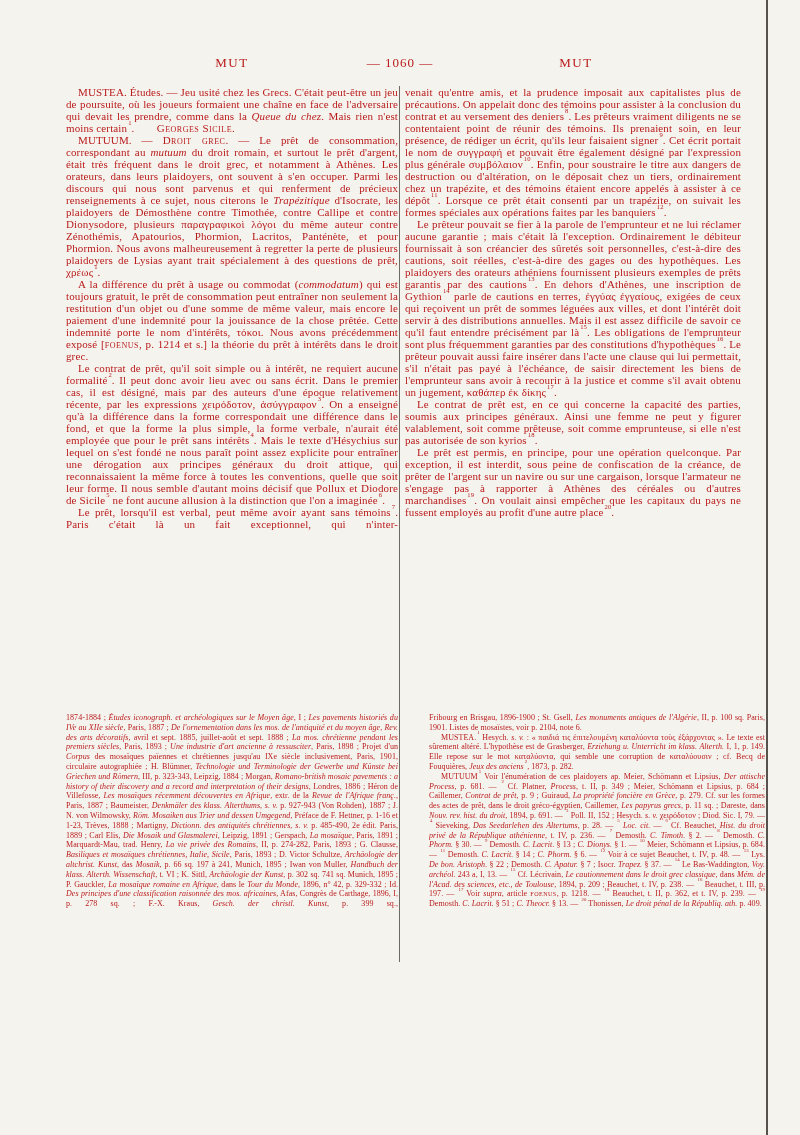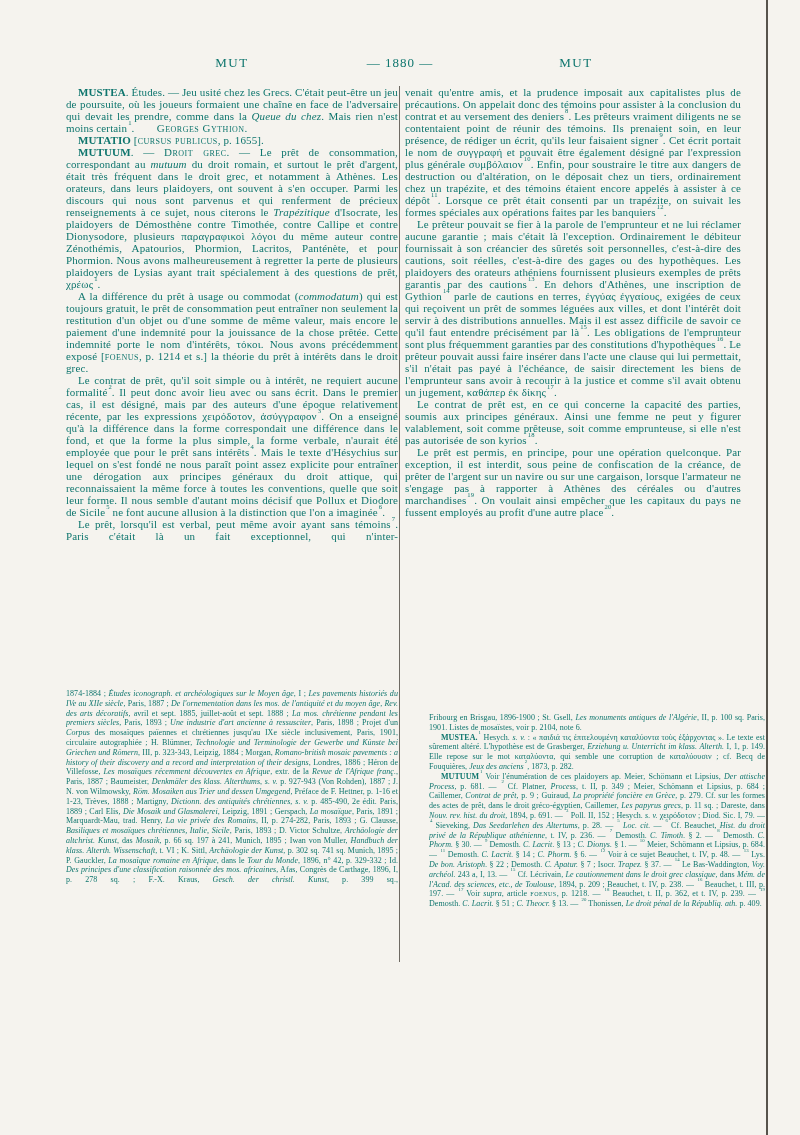--- a/index.html
+++ b/index.html
@@ -1,51 +1,50 @@
 <!DOCTYPE html>
 <html><head>
 <meta charset="utf-8">
 <style>
   html,body{margin:0;padding:0;background:#e9e7e2;}
   .page{position:relative;width:800px;height:1135px;background:#f5f3ee;overflow:hidden;
-        font-family:"Liberation Serif","DejaVu Serif",serif;color:#0f766e;}
+        font-family:"Liberation Serif","DejaVu Serif",serif;color:#b91c1c;}
   .edge-line{position:absolute;top:0;left:766px;width:2px;height:1135px;background:#57534c;}
   .header{position:absolute;top:55px;left:0;width:766px;height:20px;font-size:13px;}
   .header .h-left{position:absolute;left:232px;transform:translateX(-50%);letter-spacing:1.5px;}
   .header .h-center{position:absolute;left:400px;transform:translateX(-50%);letter-spacing:1px;}
   .header .h-right{position:absolute;left:576px;transform:translateX(-50%);letter-spacing:1.5px;}
   .divider{position:absolute;left:399px;top:86px;width:1px;height:876px;background:#6e6a63;}
   .col{position:absolute;text-align:justify;}
   .col p{margin:0;text-indent:12px;}
   .col p.noindent{text-indent:0;}
   .col p.cont{text-align-last:justify;}
   .main{font-size:11px;line-height:12px;letter-spacing:0.12px;}
   #col-left{left:66px;top:86px;width:332px;height:625px;overflow:hidden;}
   #col-right{left:405px;top:86px;width:336px;height:625px;overflow:hidden;}
   .fn{font-size:8px;line-height:9.8px;letter-spacing:0.05px;}
-  #fn-left{left:66px;top:689px;width:332px;height:258px;overflow:hidden;}
+  #fn-left{left:66px;top:713px;width:332px;height:258px;overflow:hidden;}
   #fn-right{left:429px;top:713px;width:336px;height:250px;overflow:hidden;}
-  .b{font-weight:bold;}
+  .b{font-weight:normal;}
   .i{font-style:italic;}
   .sc{font-variant:small-caps;letter-spacing:0.5px;}
   sup{font-size:0.6em;line-height:0;position:relative;top:-0.4em;margin-left:1px;}
 </style>
 </head>
 <body>
 
 <div class="page">
   <div class="header">
     <span class="h-left">MUT</span>
-    <span class="h-center">— 1880 —</span>
+    <span class="h-center">— 1060 —</span>
     <span class="h-right">MUT</span>
   </div>
   <div class="divider"></div>
   <div class="col main" id="col-left">
-      <p><span class="b">MUSTEA</span><span>. Études. — Jeu usité chez les Grecs. C'était peut-être un jeu de poursuite, où les joueurs formaient une chaîne en face de l'adversaire qui devait les prendre, comme dans la </span><span class="i">Queue du chez</span><span>. Mais rien n'est moins certain</span><sup>1</sup><span>.  </span><span class="sc">Georges Gythion.</span></p>
-      <p><span class="b">MUTATIO</span><span> [</span><span class="sc">cursus publicus</span><span>, p. 1655].</span></p>
+      <p><span class="b">MUSTEA</span><span>. Études. — Jeu usité chez les Grecs. C'était peut-être un jeu de poursuite, où les joueurs formaient une chaîne en face de l'adversaire qui devait les prendre, comme dans la </span><span class="i">Queue du chez</span><span>. Mais rien n'est moins certain</span><sup>1</sup><span>.  </span><span class="sc">Georges Sicile.</span></p>
       <p><span class="b">MUTUUM</span><span>. — </span><span class="sc">Droit grec</span><span>. — Le prêt de consommation, correspondant au </span><span class="i">mutuum</span><span> du droit romain, et surtout le prêt d'argent, était très fréquent dans le droit grec, et notamment à Athènes. Les orateurs, dans leurs plaidoyers, ont souvent à s'en occuper. Parmi les discours qui nous sont parvenus et qui renferment de précieux renseignements à ce sujet, nous citerons le </span><span class="i">Trapézitique</span><span> d'Isocrate, les plaidoyers de Démosthène contre Timothée, contre Callipe et contre Dionysodore, plusieurs παραγραφικοὶ λόγοι du même auteur contre Zénothémis, Apatourios, Phormion, Lacritos, Panténète, et pour Phormion. Nous avons malheureusement à regretter la perte de plusieurs plaidoyers de Lysias ayant trait spécialement à des questions de prêt, χρέως</span><sup>1</sup><span>.</span></p>
       <p><span>A la différence du prêt à usage ou commodat (</span><span class="i">commodatum</span><span>) qui est toujours gratuit, le prêt de consommation peut entraîner non seulement la restitution d'un objet ou d'une somme de même valeur, mais encore le paiement d'une indemnité pour la jouissance de la chose prêtée. Cette indemnité porte le nom d'intérêts, τόκοι. Nous avons précédemment exposé [</span><span class="sc">foenus</span><span>, p. 1214 et s.] la théorie du prêt à intérêts dans le droit grec.</span></p>
       <p><span>Le contrat de prêt, qu'il soit simple ou à intérêt, ne requiert aucune formalité</span><sup>2</sup><span>. Il peut donc avoir lieu avec ou sans écrit. Dans le premier cas, il est désigné, mais par des auteurs d'une époque relativement récente, par les expressions χειρόδοτον, ἀσύγγραφον</span><sup>3</sup><span>. On a enseigné qu'à la différence dans la forme correspondait une différence dans le fond, et que la forme la plus simple, la forme verbale, n'aurait été employée que pour le prêt sans intérêts</span><sup>4</sup><span>. Mais le texte d'Hésychius sur lequel on s'est fondé ne nous paraît point assez explicite pour entraîner une dérogation aux principes généraux du droit attique, qui reconnaissaient la même force à toutes les conventions, quelle que soit leur forme. Il nous semble d'autant moins décisif que Pollux et Diodore de Sicile</span><sup>5</sup><span> ne font aucune allusion à la distinction que l'on a imaginée</span><sup>6</sup><span>.</span></p>
       <p class="cont"><span>Le prêt, lorsqu'il est verbal, peut même avoir ayant sans témoins</span><sup>7</sup><span>. Paris c'était là un fait exceptionnel, qui n'inter-</span></p>
     </div>
   <div class="col main" id="col-right">
       <p class="noindent"><span>venait qu'entre amis, et la prudence imposait aux capitalistes plus de précautions. On appelait donc des témoins pour assister à la conclusion du contrat et au versement des deniers</span><sup>8</sup><span>. Les prêteurs vraiment diligents ne se contentaient point de réunir des témoins. Ils prenaient soin, en leur présence, de rédiger un écrit, qu'ils leur faisaient signer</span><sup>9</sup><span>. Cet écrit portait le nom de συγγραφή et pouvait être également désigné par l'expression plus générale συμβόλαιον</span><sup>10</sup><span>. Enfin, pour soustraire le titre aux dangers de destruction ou d'altération, on le déposait chez un tiers, ordinairement chez un trapézite, et des témoins étaient encore appelés à assister à ce dépôt</span><sup>11</sup><span>. Lorsque ce prêt était consenti par un trapézite, on suivait les formes spéciales aux opérations faites par les banquiers</span><sup>12</sup><span>.</span></p>
       <p><span>Le prêteur pouvait se fier à la parole de l'emprunteur et ne lui réclamer aucune garantie ; mais c'était là l'exception. Ordinairement le débiteur fournissait à son créancier des sûretés soit personnelles, c'est-à-dire des cautions, soit réelles, c'est-à-dire des gages ou des hypothèques. Les plaidoyers des orateurs athéniens fournissent plusieurs exemples de prêts garantis par des cautions</span><sup>13</sup><span>. En dehors d'Athènes, une inscription de Gythion</span><sup>14</sup><span> parle de cautions en terres, ἐγγύας ἐγγαίους, exigées de ceux qui reçoivent un prêt de sommes léguées aux villes, et dont l'intérêt doit servir à des distributions annuelles. Mais il est assez difficile de savoir ce qu'il faut entendre précisément par là</span><sup>15</sup><span>. Les obligations de l'emprunteur sont plus fréquemment garanties par des constitutions d'hypothèques</span><sup>16</sup><span>. Le prêteur pouvait aussi faire insérer dans l'acte une clause qui lui permettait, s'il n'était pas payé à l'échéance, de saisir directement les biens de l'emprunteur sans avoir à recourir à la justice et comme s'il avait obtenu un jugement, καθάπερ ἐκ δίκης</span><sup>17</sup><span>.</span></p>
       <p><span>Le contrat de prêt est, en ce qui concerne la capacité des parties, soumis aux principes généraux. Ainsi une femme ne peut y figurer valablement, soit comme prêteuse, soit comme emprunteuse, si elle n'est pas autorisée de son kyrios</span><sup>18</sup><span>.</span></p>
       <p><span>Le prêt est permis, en principe, pour une opération quelconque. Par exception, il est interdit, sous peine de confiscation de la créance, de prêter de l'argent sur un navire ou sur une cargaison, lorsque l'armateur ne s'engage pas à rapporter à Athènes des céréales ou d'autres marchandises</span><sup>19</sup><span>. On voulait ainsi empêcher que les capitaux du pays ne fussent employés au profit d'une autre place</span><sup>20</sup><span>.</span></p>

